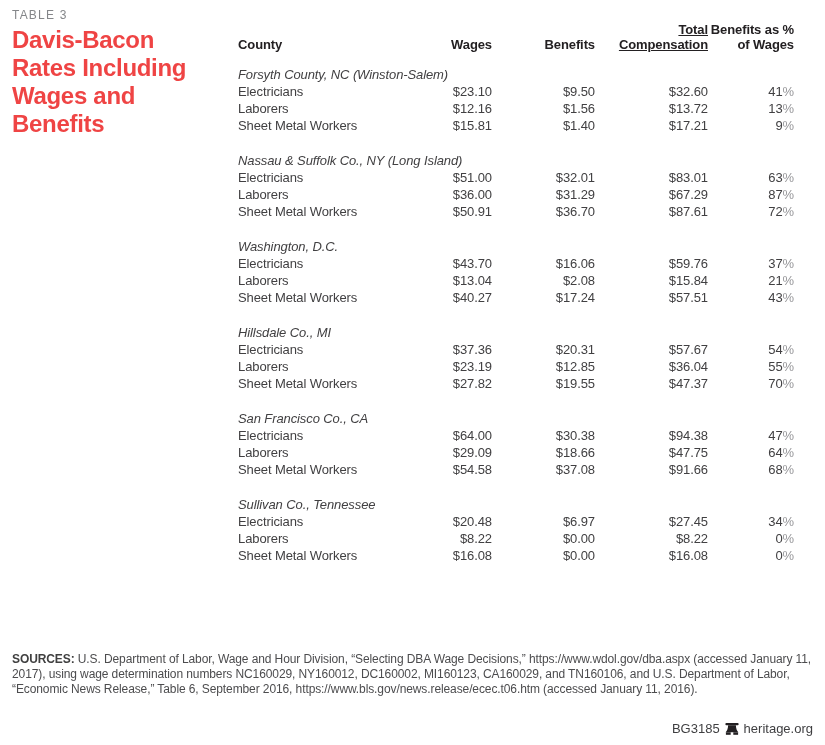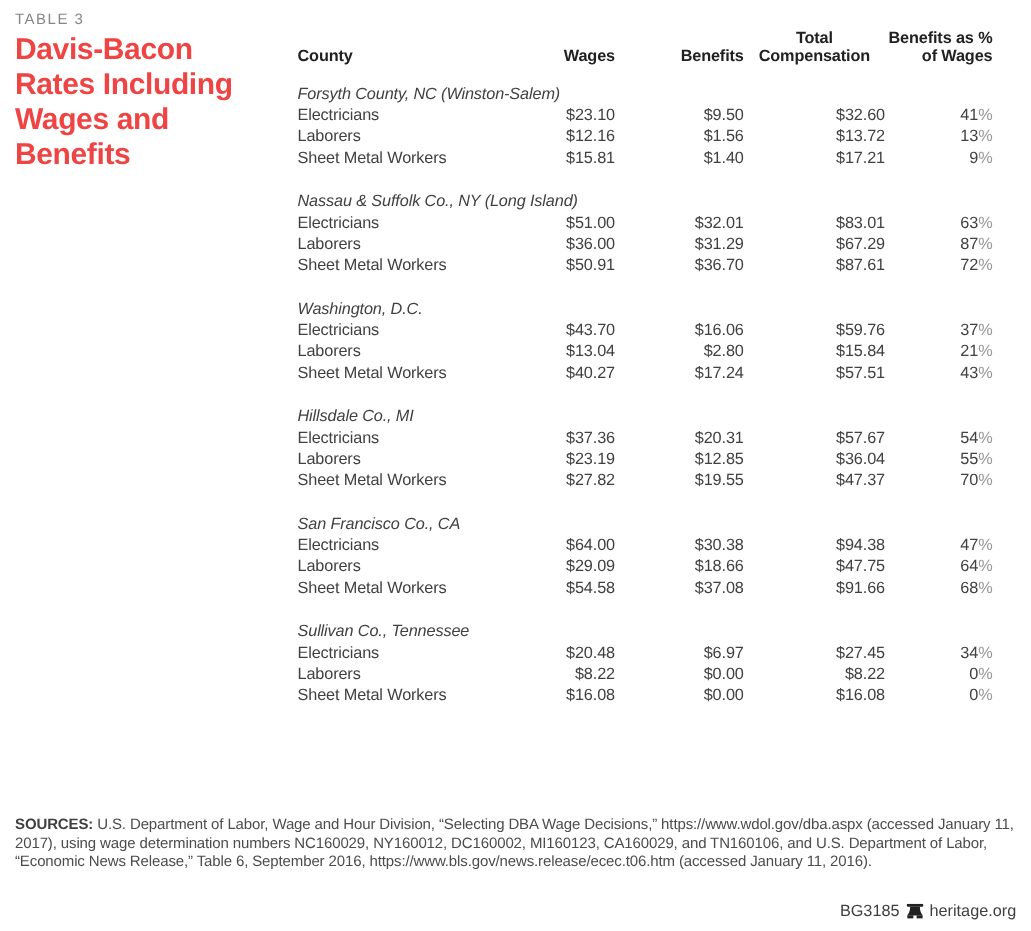--- a/index.html
+++ b/index.html
@@ -21,21 +21,21 @@
     position:absolute; left:238px; top:16px; width:556px;
     border-collapse:collapse; table-layout:fixed;
     font-size:13px; color:#414042; letter-spacing:-0.1px;
   }
   table.rates th {
     font-weight:bold; color:#232022; vertical-align:bottom;
     padding:6px 0 14px 0; line-height:15px;
   }
   th.c0 { text-align:left; }
   th.c1, th.c2 { text-align:right; padding-right:2px; }
-  th.c3 { text-align:center; }
+  th.c3 { text-align:right;text-decoration:underline; }
   th.c4 { text-align:right; padding-right:1px; }
   table.rates td { padding:0; line-height:17px; }
   tr.group td { font-style:italic; white-space:nowrap; }
   td.occ { padding-left:13px; white-space:nowrap;margin-left:31px; }
   td.num { text-align:right; padding-right:2px; white-space:nowrap; }
   tr.spacer td { height:18px; }
   tr.spacer.big td { height:4px; }
   tr.addendum td { vertical-align:bottom; }
   td.addlabel { line-height:15px; padding-right:8px; }
   .pctsign { color:#97979a; }
@@ -138,21 +138,21 @@
         <tr>
           <td class="occ">Electricians</td>
           <td class="num">$43.70</td>
           <td class="num">$16.06</td>
           <td class="num">$59.76</td>
           <td class="num"><span>37</span><span class="pctsign">%</span></td>
         </tr>
         <tr>
           <td class="occ">Laborers</td>
           <td class="num">$13.04</td>
-          <td class="num">$2.80</td>
+          <td class="num">$2.08</td>
           <td class="num">$15.84</td>
           <td class="num"><span>21</span><span class="pctsign">%</span></td>
         </tr>
         <tr>
           <td class="occ">Sheet Metal Workers</td>
           <td class="num">$40.27</td>
           <td class="num">$17.24</td>
           <td class="num">$57.51</td>
           <td class="num"><span>43</span><span class="pctsign">%</span></td>
         </tr>

